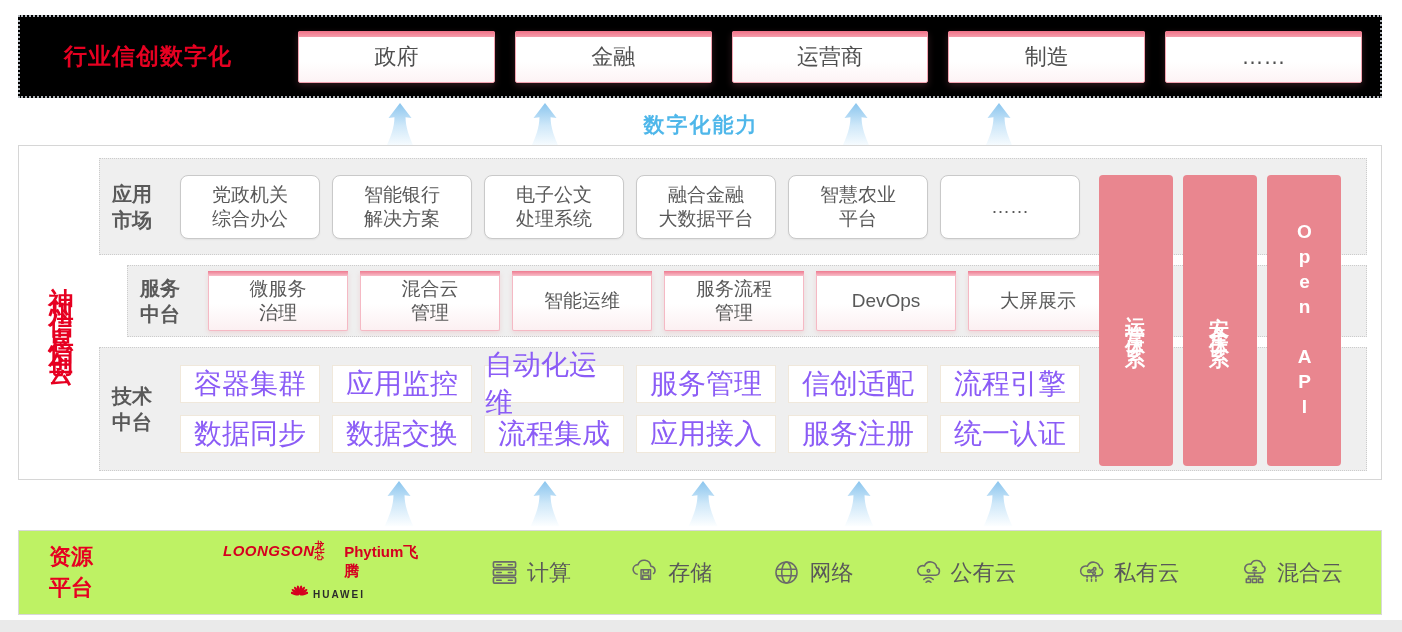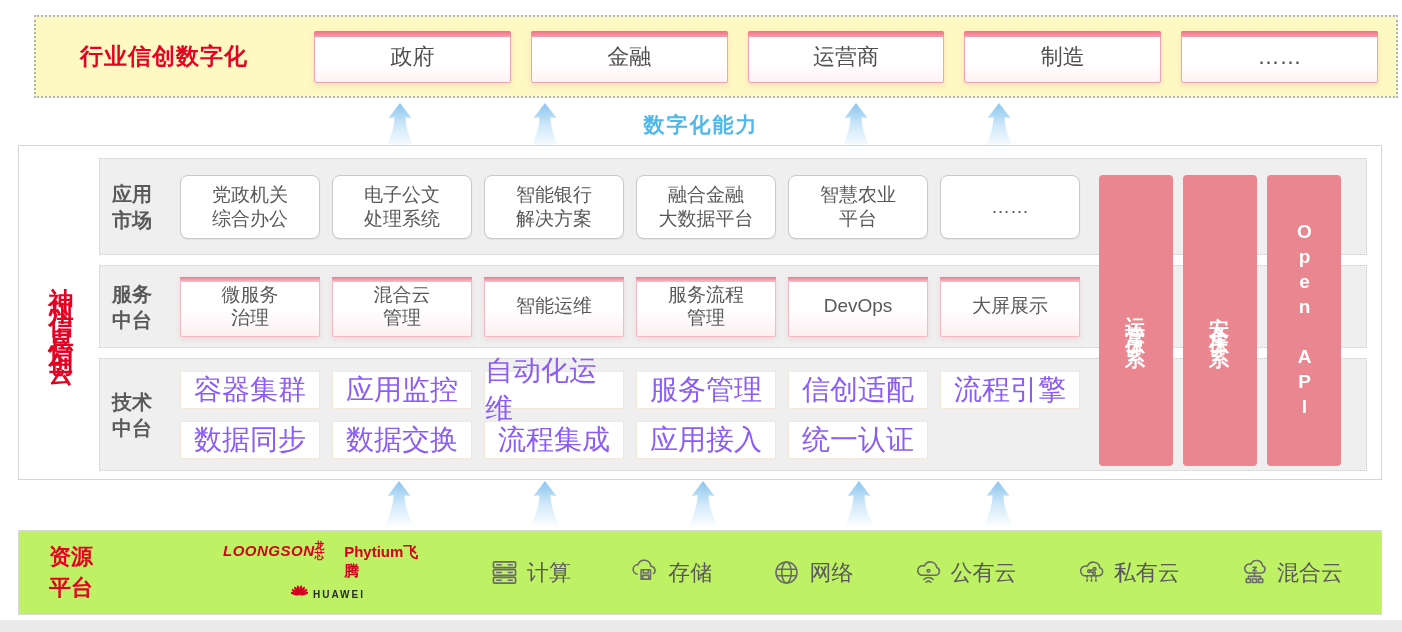--- a/index.html
+++ b/index.html
@@ -2,23 +2,23 @@
 <html><head>
 <meta charset="utf-8">
 <style>
   html,body{margin:0;padding:0;}
   body{
     width:1402px;height:632px;position:relative;background:#ffffff;
     font-family:"Liberation Sans","DejaVu Sans",sans-serif;overflow:hidden;
   }
   
   .industry-band{
-    position:absolute;left:34px;top:15px;width:1364px;height:83px;
+    position:absolute;left:18px;top:15px;width:1364px;height:83px;
     border:2px dotted #b1b6bc;box-sizing:border-box;
-    display:flex;align-items:center;background:#fef9c3;
+    display:flex;align-items:center;background:#000000;
   }
   .industry-title{
     margin-left:44px;width:212px;font-size:23px;font-weight:bold;color:#e60021;
     letter-spacing:1px;flex:none;
   }
   .industry-boxes{flex:1;display:flex;gap:20px;margin-right:18px;margin-left:22px;}
   .industry-box{
     flex:1;height:52px;position:relative;box-sizing:border-box;
     background:linear-gradient(180deg,#ffffff 0%,#ffffff 60%,#fdf3f5 100%);
     border:1px solid #f3a2b0;border-radius:2px;
@@ -50,21 +50,21 @@
   }
   .rows{
     position:absolute;left:80px;top:12px;right:14px;bottom:8px;
     display:flex;flex-direction:column;gap:10px;
   }
   .row{
     background:#efefef;border:1px dotted #cccccc;box-sizing:border-box;
     display:flex;align-items:center;padding-left:12px;
   }
   .row-app{height:97px;}
-  .row-svc{height:83px;}
+  .row-svc{height:72px;margin-left:28px;}
   .row-tech{flex:1;}
   .row-label{
     width:58px;flex:none;font-size:20px;font-weight:bold;color:#595959;
     line-height:1.3;white-space:pre-line;
   }
   .row-grid{
     display:grid;grid-template-columns:repeat(6,140px);gap:12px;margin-left:10px;
   }
   .box-app{
     height:64px;background:#ffffff;border:1px solid #c9c9c9;border-radius:8px;
@@ -168,24 +168,24 @@
   <div class="platform-title">神州信息信创云</div>
 
   <div class="rows">
 
     <div class="row row-app">
       <div class="row-label">应用
 市场</div>
       <div class="row-grid">
         <div class="box-app">党政机关
 综合办公</div>
+        <div class="box-app">智能银行
+解决方案</div>
         <div class="box-app">电子公文
 处理系统</div>
-        <div class="box-app">智能银行
-解决方案</div>
         <div class="box-app">融合金融
 大数据平台</div>
         <div class="box-app">智慧农业
 平台</div>
         <div class="box-app">……</div>
       </div>
     </div>
 
     <div class="row row-svc">
       <div class="row-label">服务
@@ -210,20 +210,21 @@
         <div class="box-tech">容器集群</div>
         <div class="box-tech">应用监控</div>
         <div class="box-tech">自动化运维</div>
         <div class="box-tech">服务管理</div>
         <div class="box-tech">信创适配</div>
         <div class="box-tech">流程引擎</div>
         <div class="box-tech">数据同步</div>
         <div class="box-tech">数据交换</div>
         <div class="box-tech">流程集成</div>
         <div class="box-tech">应用接入</div>
+        <div class="box-tech">服务注册</div>
         <div class="box-tech">统一认证</div>
       </div>
     </div>
   </div>
 
   <div class="side-bar side-bar-1">运营体系</div>
   <div class="side-bar side-bar-2">安全体系</div>
   <div class="side-bar side-bar-3">Open API</div>
 </div>
 

